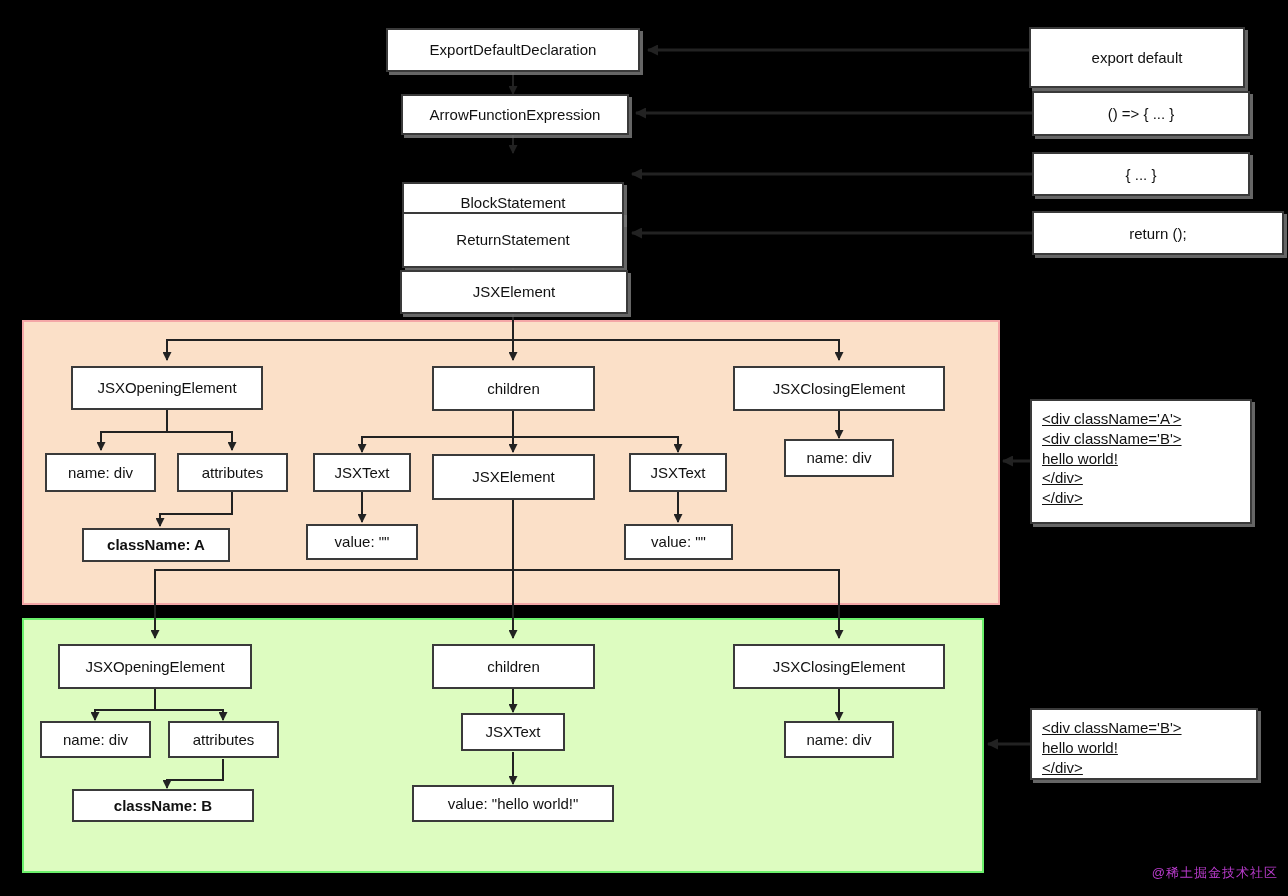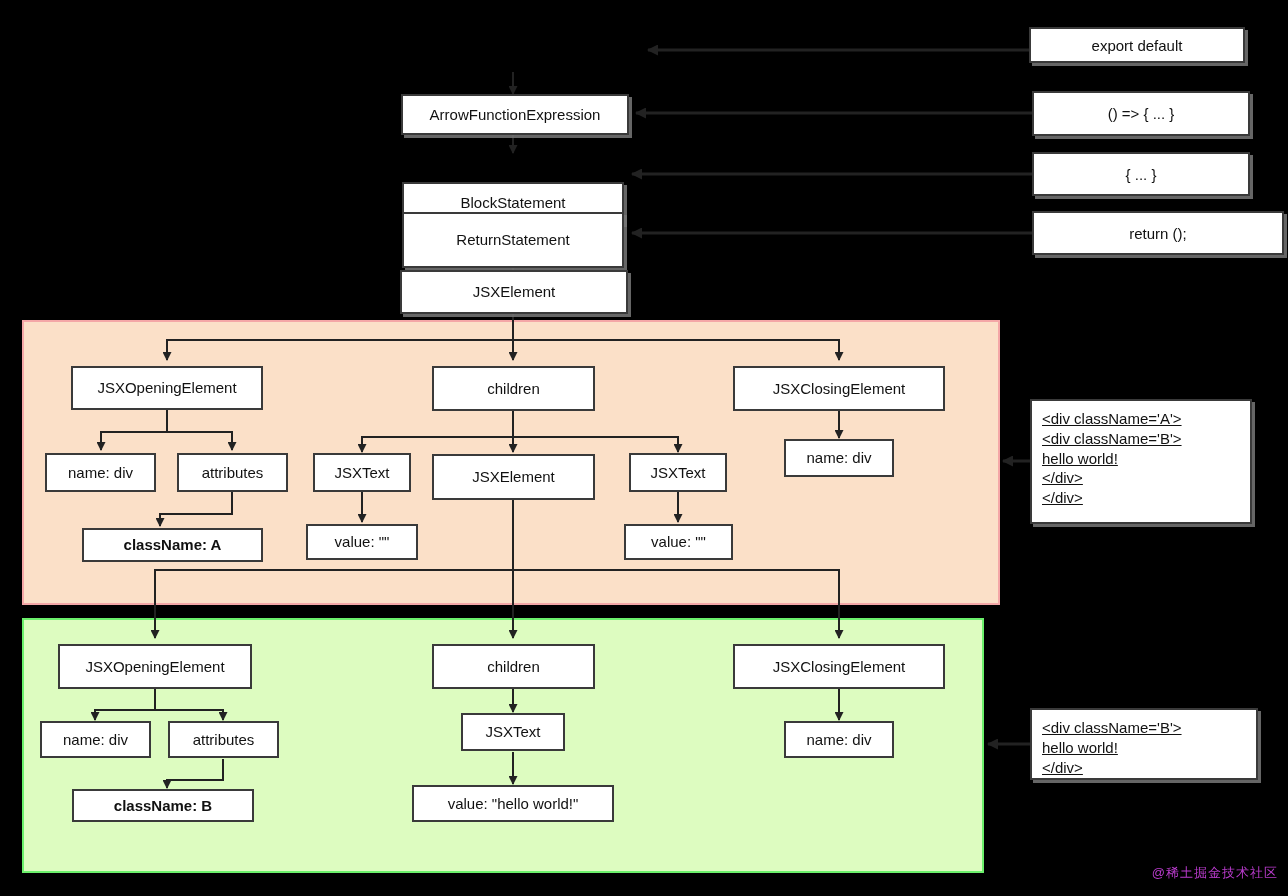--- a/index.html
+++ b/index.html
@@ -100,42 +100,43 @@
     <g stroke="#222" stroke-width="3" fill="none">
       <path d="M1029,50 L648,50" marker-end="url(#arL)"></path>
       <path d="M1032,113 L636,113" marker-end="url(#arL)"></path>
       <path d="M1032,174 L632,174" marker-end="url(#arL)"></path>
       <path d="M1032,233 L632,233" marker-end="url(#arL)"></path>
       <path d="M1030,461 L1003,461" marker-end="url(#arL)"></path>
       <path d="M1030,744 L988,744" marker-end="url(#arL)"></path>
     </g>
   </svg>
 
+  <div class="node shadow" style="left:386px;top:28px;width:254px;height:44px;">ExportDefaultDeclaration</div>
   <div class="node shadow" style="left:401px;top:94px;width:228px;height:41px;">ArrowFunctionExpression</div>
   <div class="node shadow" style="left:402px;top:154px;width:222px;height:42px;margin-top:28px;">BlockStatement</div>
   <div class="node shadow" style="left:402px;top:212px;width:222px;height:56px;">ReturnStatement</div>
   <div class="node shadow" style="left:400px;top:270px;width:228px;height:44px;">JSXElement</div>
 
-  <div class="codebox" style="left:1029px;top:27px;width:216px;height:36px;">export default</div>
+  <div class="codebox" style="left:1029px;top:27px;width:216px;height:61px;">export default</div>
   <div class="codebox" style="left:1032px;top:91px;width:218px;height:45px;">() =&gt; { ... }</div>
   <div class="codebox" style="left:1032px;top:152px;width:218px;height:44px;">{ ... }</div>
   <div class="codebox" style="left:1032px;top:211px;width:252px;height:44px;">return ();</div>
   <div class="codebox multi" style="left:1030px;top:399px;width:222px;height:125px;">&lt;div className='A'&gt;
 &lt;div className='B'&gt;
  hello world!
 &lt;/div&gt;
 &lt;/div&gt;</div>
   <div class="codebox multi" style="left:1030px;top:708px;width:228px;height:72px;">&lt;div className='B'&gt;
  hello world!
 &lt;/div&gt;</div>
 
   <div class="node" style="left:71px;top:366px;width:192px;height:44px;">JSXOpeningElement</div>
   <div class="node" style="left:45px;top:453px;width:111px;height:39px;">name: div</div>
   <div class="node" style="left:177px;top:453px;width:111px;height:39px;">attributes</div>
-  <div class="node bold" style="left:82px;top:528px;width:181px;height:34px;">className: A</div>
+  <div class="node bold" style="left:82px;top:528px;width:148px;height:34px;">className: A</div>
 
   <div class="node" style="left:432px;top:366px;width:163px;height:45px;">children</div>
   <div class="node" style="left:313px;top:453px;width:98px;height:39px;">JSXText</div>
   <div class="node" style="left:306px;top:524px;width:112px;height:36px;">value: ""</div>
   <div class="node" style="left:432px;top:454px;width:163px;height:46px;">JSXElement</div>
   <div class="node" style="left:629px;top:453px;width:98px;height:39px;">JSXText</div>
   <div class="node" style="left:624px;top:524px;width:109px;height:36px;">value: ""</div>
 
   <div class="node" style="left:733px;top:366px;width:212px;height:45px;">JSXClosingElement</div>
   <div class="node" style="left:784px;top:439px;width:110px;height:38px;">name: div</div>

